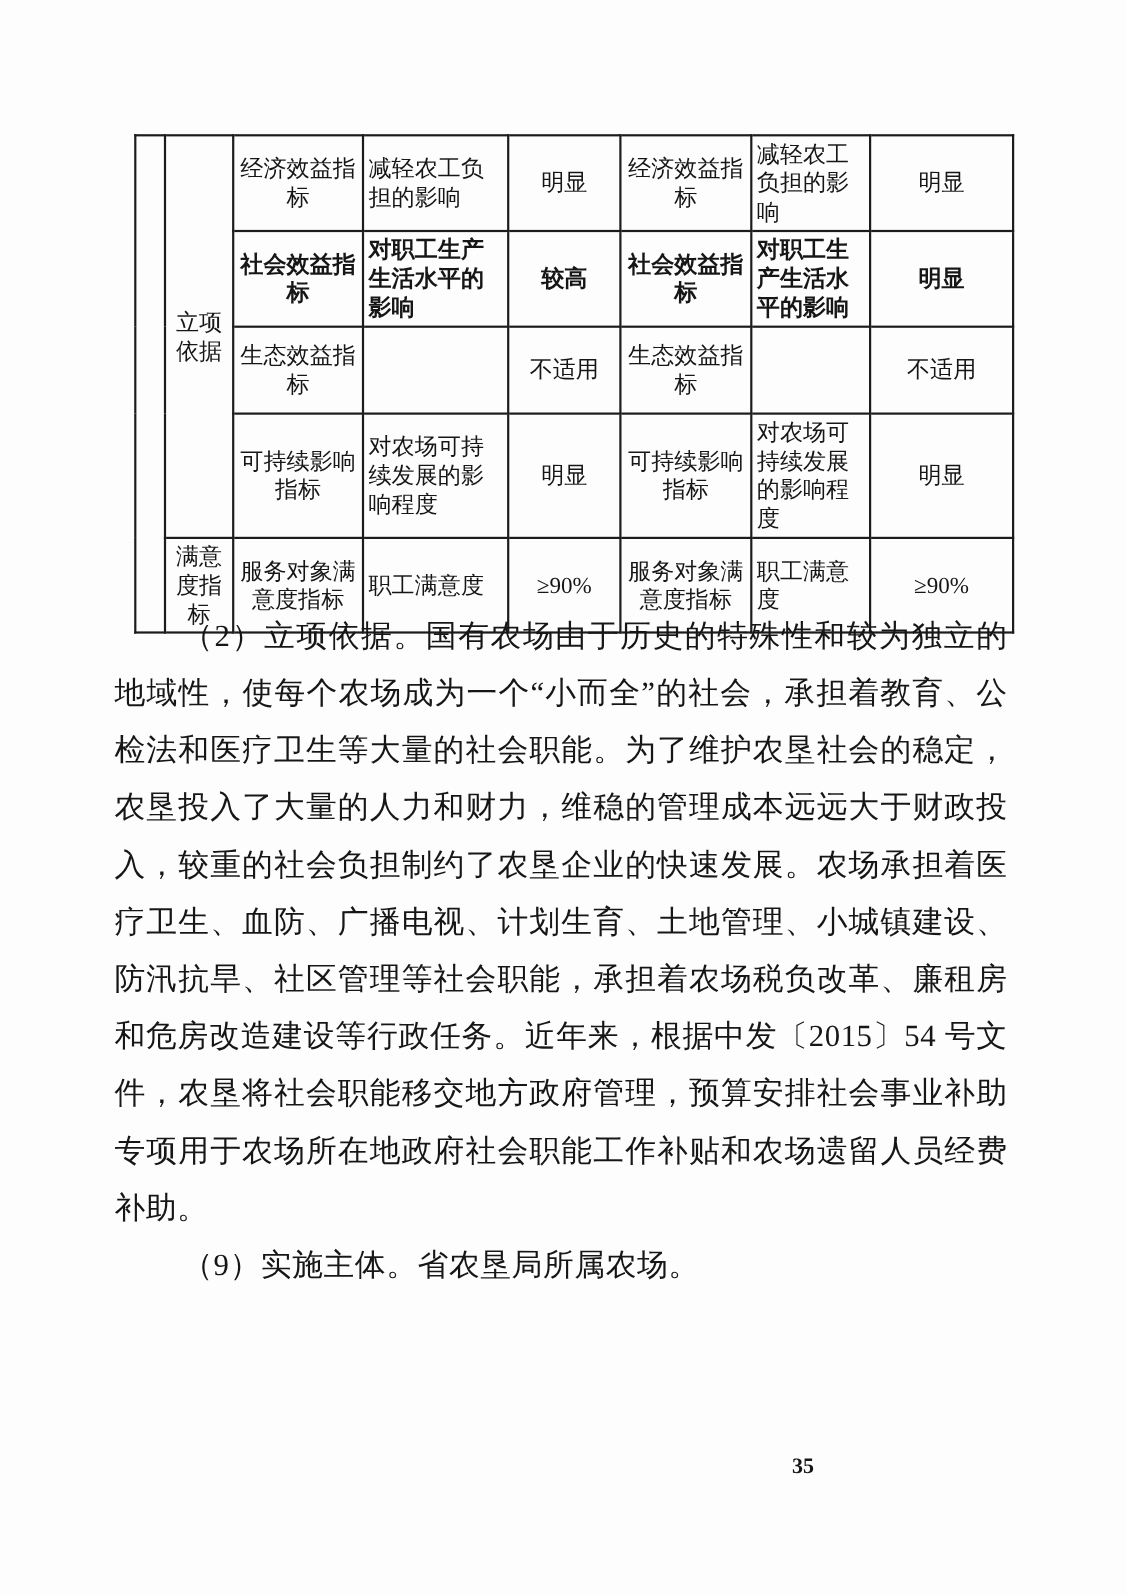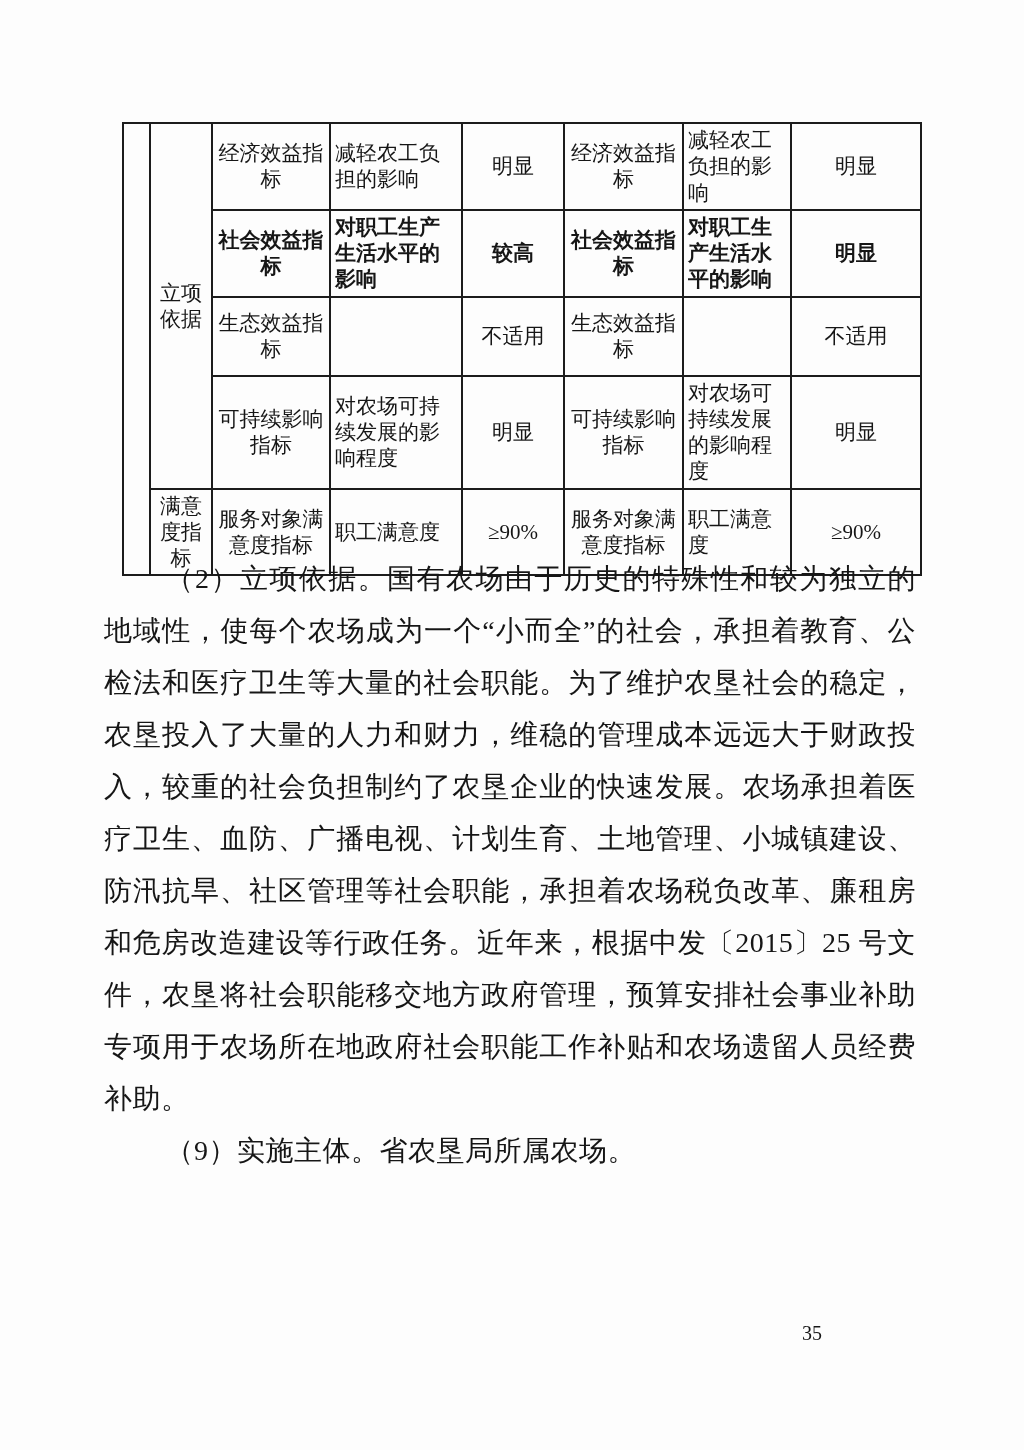--- a/index.html
+++ b/index.html
@@ -65,24 +65,24 @@
   .body-text p {
     font-size: 28px;
     line-height: 52px;
     text-align: justify;
     text-justify: inter-ideograph;
     text-indent: 2.2em;
     letter-spacing: 0.5px;
   }
   .page-number {
     position: absolute;
-    left: 802px;
+    left: 720px;
     top: 1322px;
     font-size: 20px;
-    font-weight: 400;
+    font-weight: 700;
   }
 </style>
 </head>
 <body>
 
 <div class="scan-page">
 
   <table class="perf-table">
     <colgroup>
       <col style="width:27px">
@@ -136,19 +136,19 @@
       <td>≥90%</td>
       <td>服务对象满意度指标</td>
       <td class="desc">职工满意度</td>
       <td>≥90%</td>
     </tr>
   </tbody>
     </table>
 
 
   <div class="body-text">
-    <p>（2）立项依据。国有农场由于历史的特殊性和较为独立的地域性，使每个农场成为一个“小而全”的社会，承担着教育、公检法和医疗卫生等大量的社会职能。为了维护农垦社会的稳定，农垦投入了大量的人力和财力，维稳的管理成本远远大于财政投入，较重的社会负担制约了农垦企业的快速发展。农场承担着医疗卫生、血防、广播电视、计划生育、土地管理、小城镇建设、防汛抗旱、社区管理等社会职能，承担着农场税负改革、廉租房和危房改造建设等行政任务。近年来，根据中发〔2015〕25 号文件，农垦将社会职能移交地方政府管理，预算安排社会事业补助专项用于农场所在地政府社会职能工作补贴和农场遗留人员经费补助。</p>
+    <p>（2）立项依据。国有农场由于历史的特殊性和较为独立的地域性，使每个农场成为一个“小而全”的社会，承担着教育、公检法和医疗卫生等大量的社会职能。为了维护农垦社会的稳定，农垦投入了大量的人力和财力，维稳的管理成本远远大于财政投入，较重的社会负担制约了农垦企业的快速发展。农场承担着医疗卫生、血防、广播电视、计划生育、土地管理、小城镇建设、防汛抗旱、社区管理等社会职能，承担着农场税负改革、廉租房和危房改造建设等行政任务。近年来，根据中发〔2015〕54 号文件，农垦将社会职能移交地方政府管理，预算安排社会事业补助专项用于农场所在地政府社会职能工作补贴和农场遗留人员经费补助。</p>
     <p>（9）实施主体。省农垦局所属农场。</p>
   </div>
 
   <div class="page-number">35</div>
 
 </div>
 
 </body></html>

